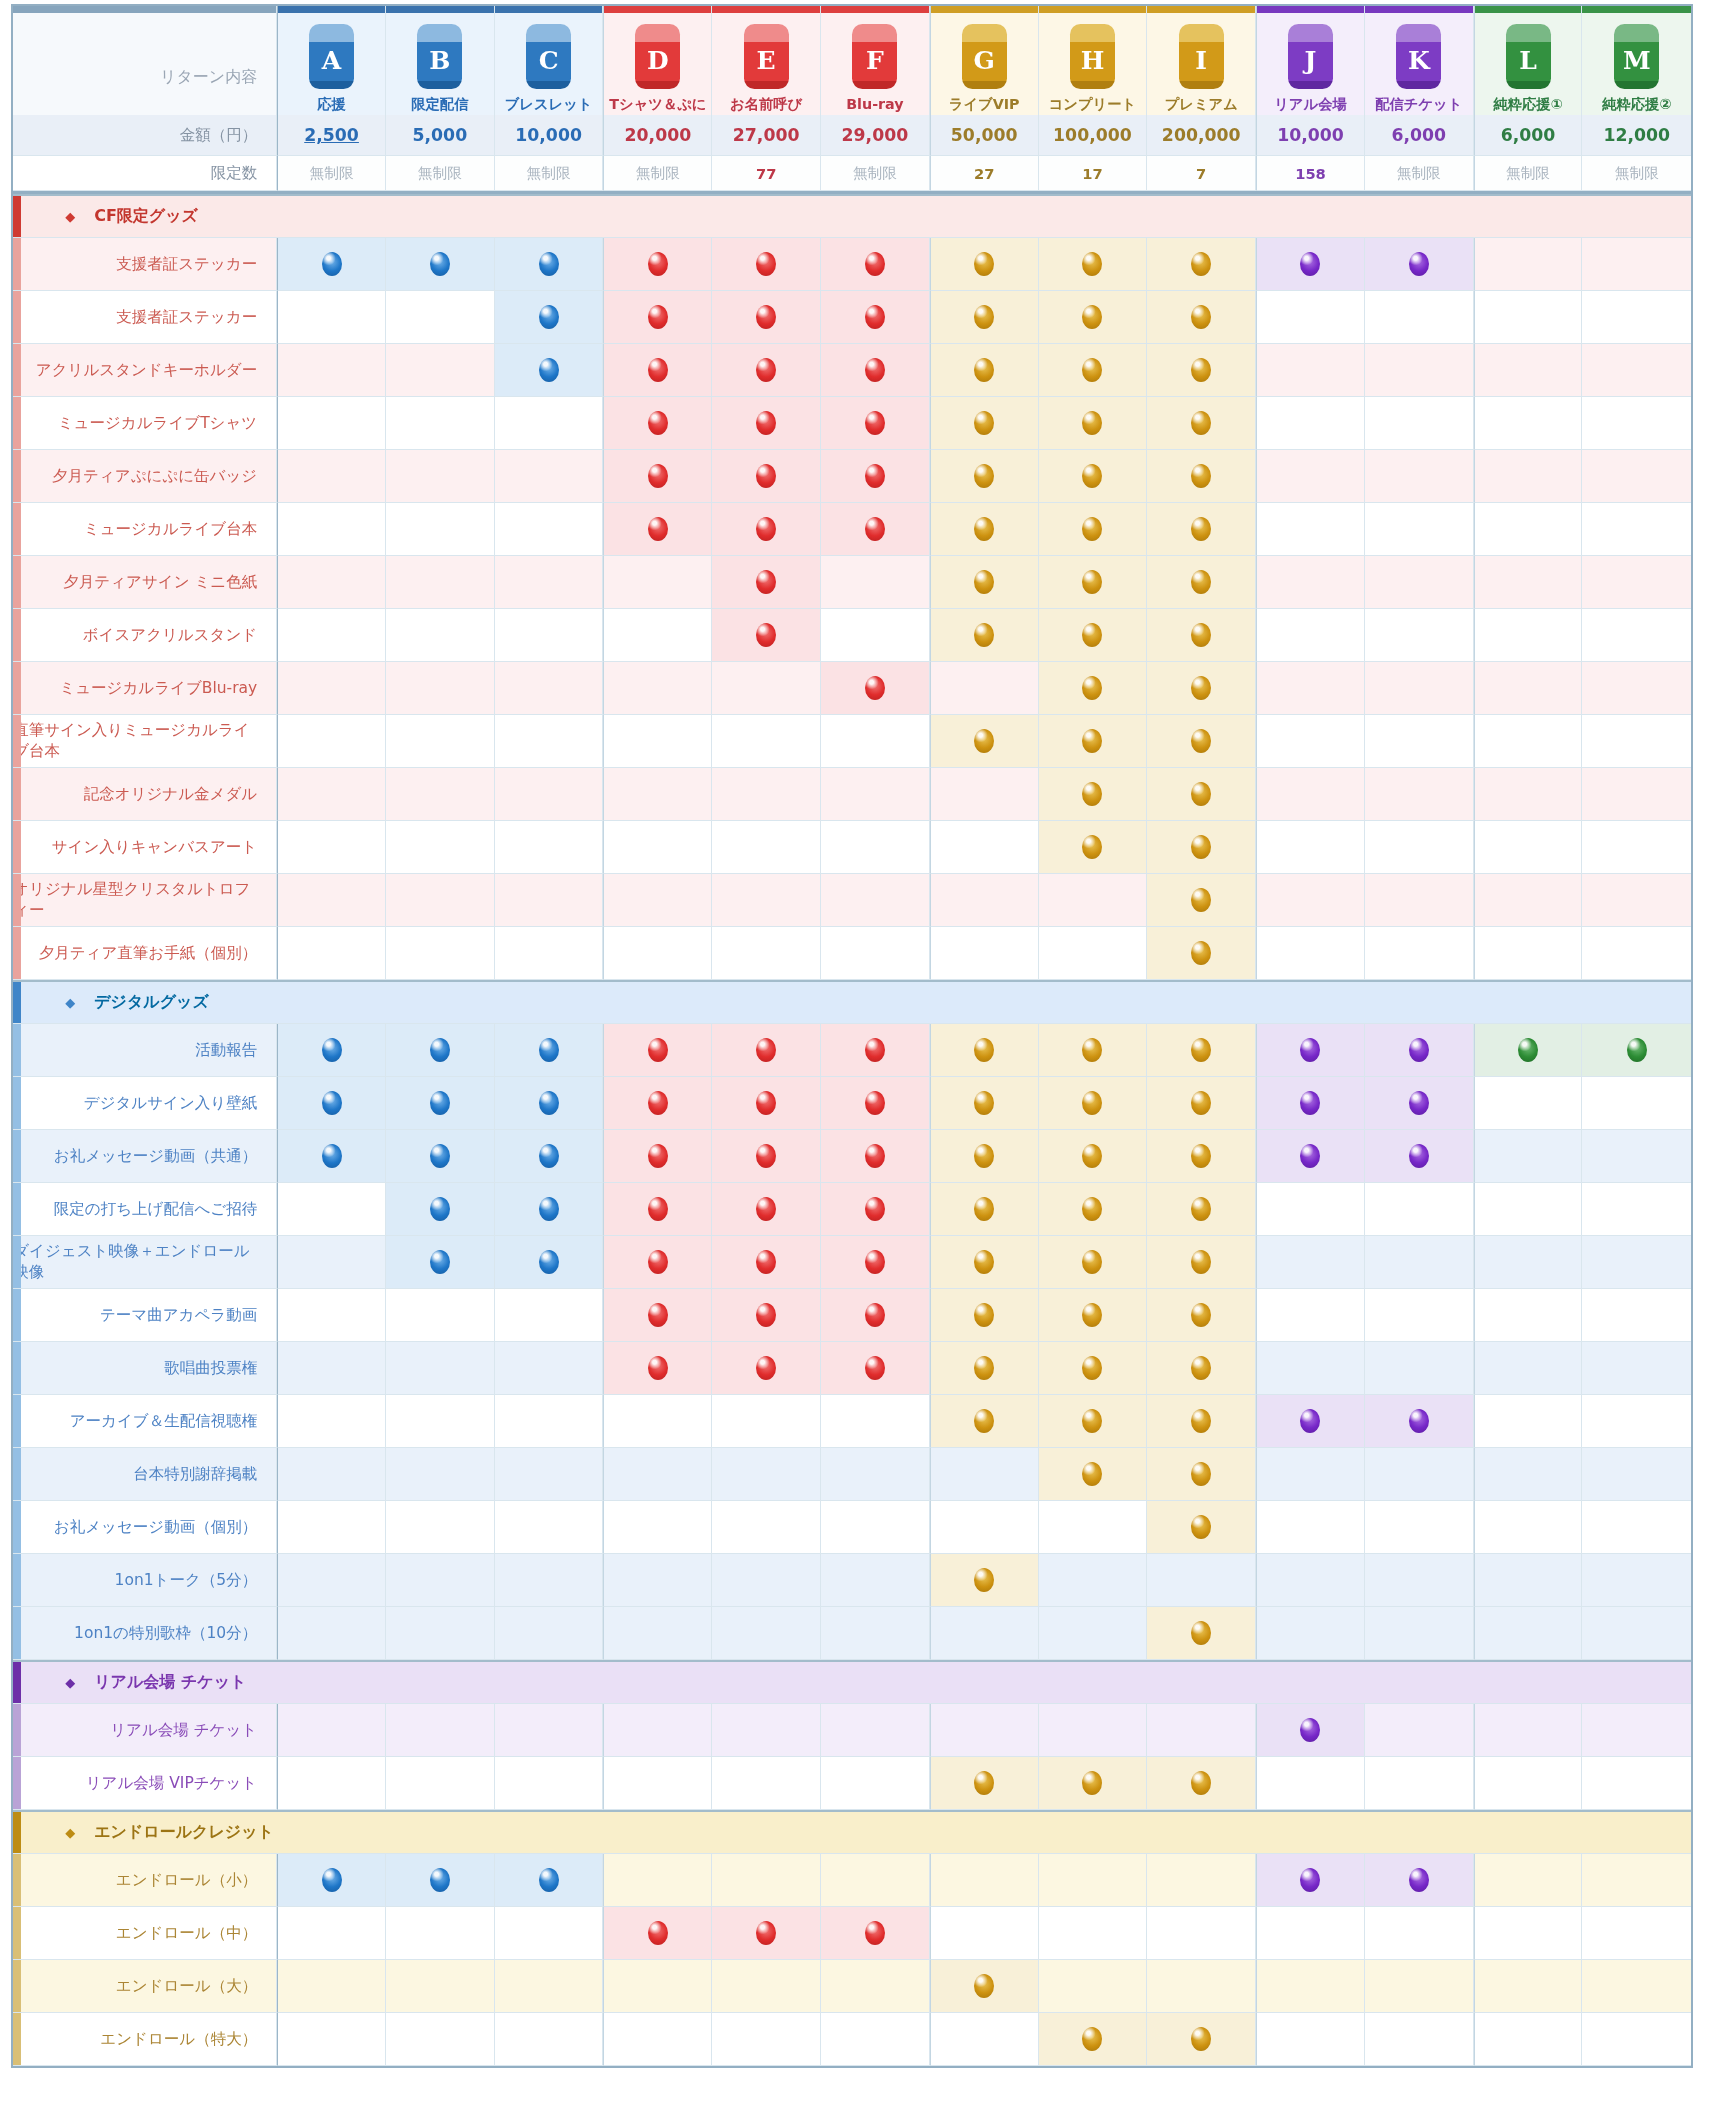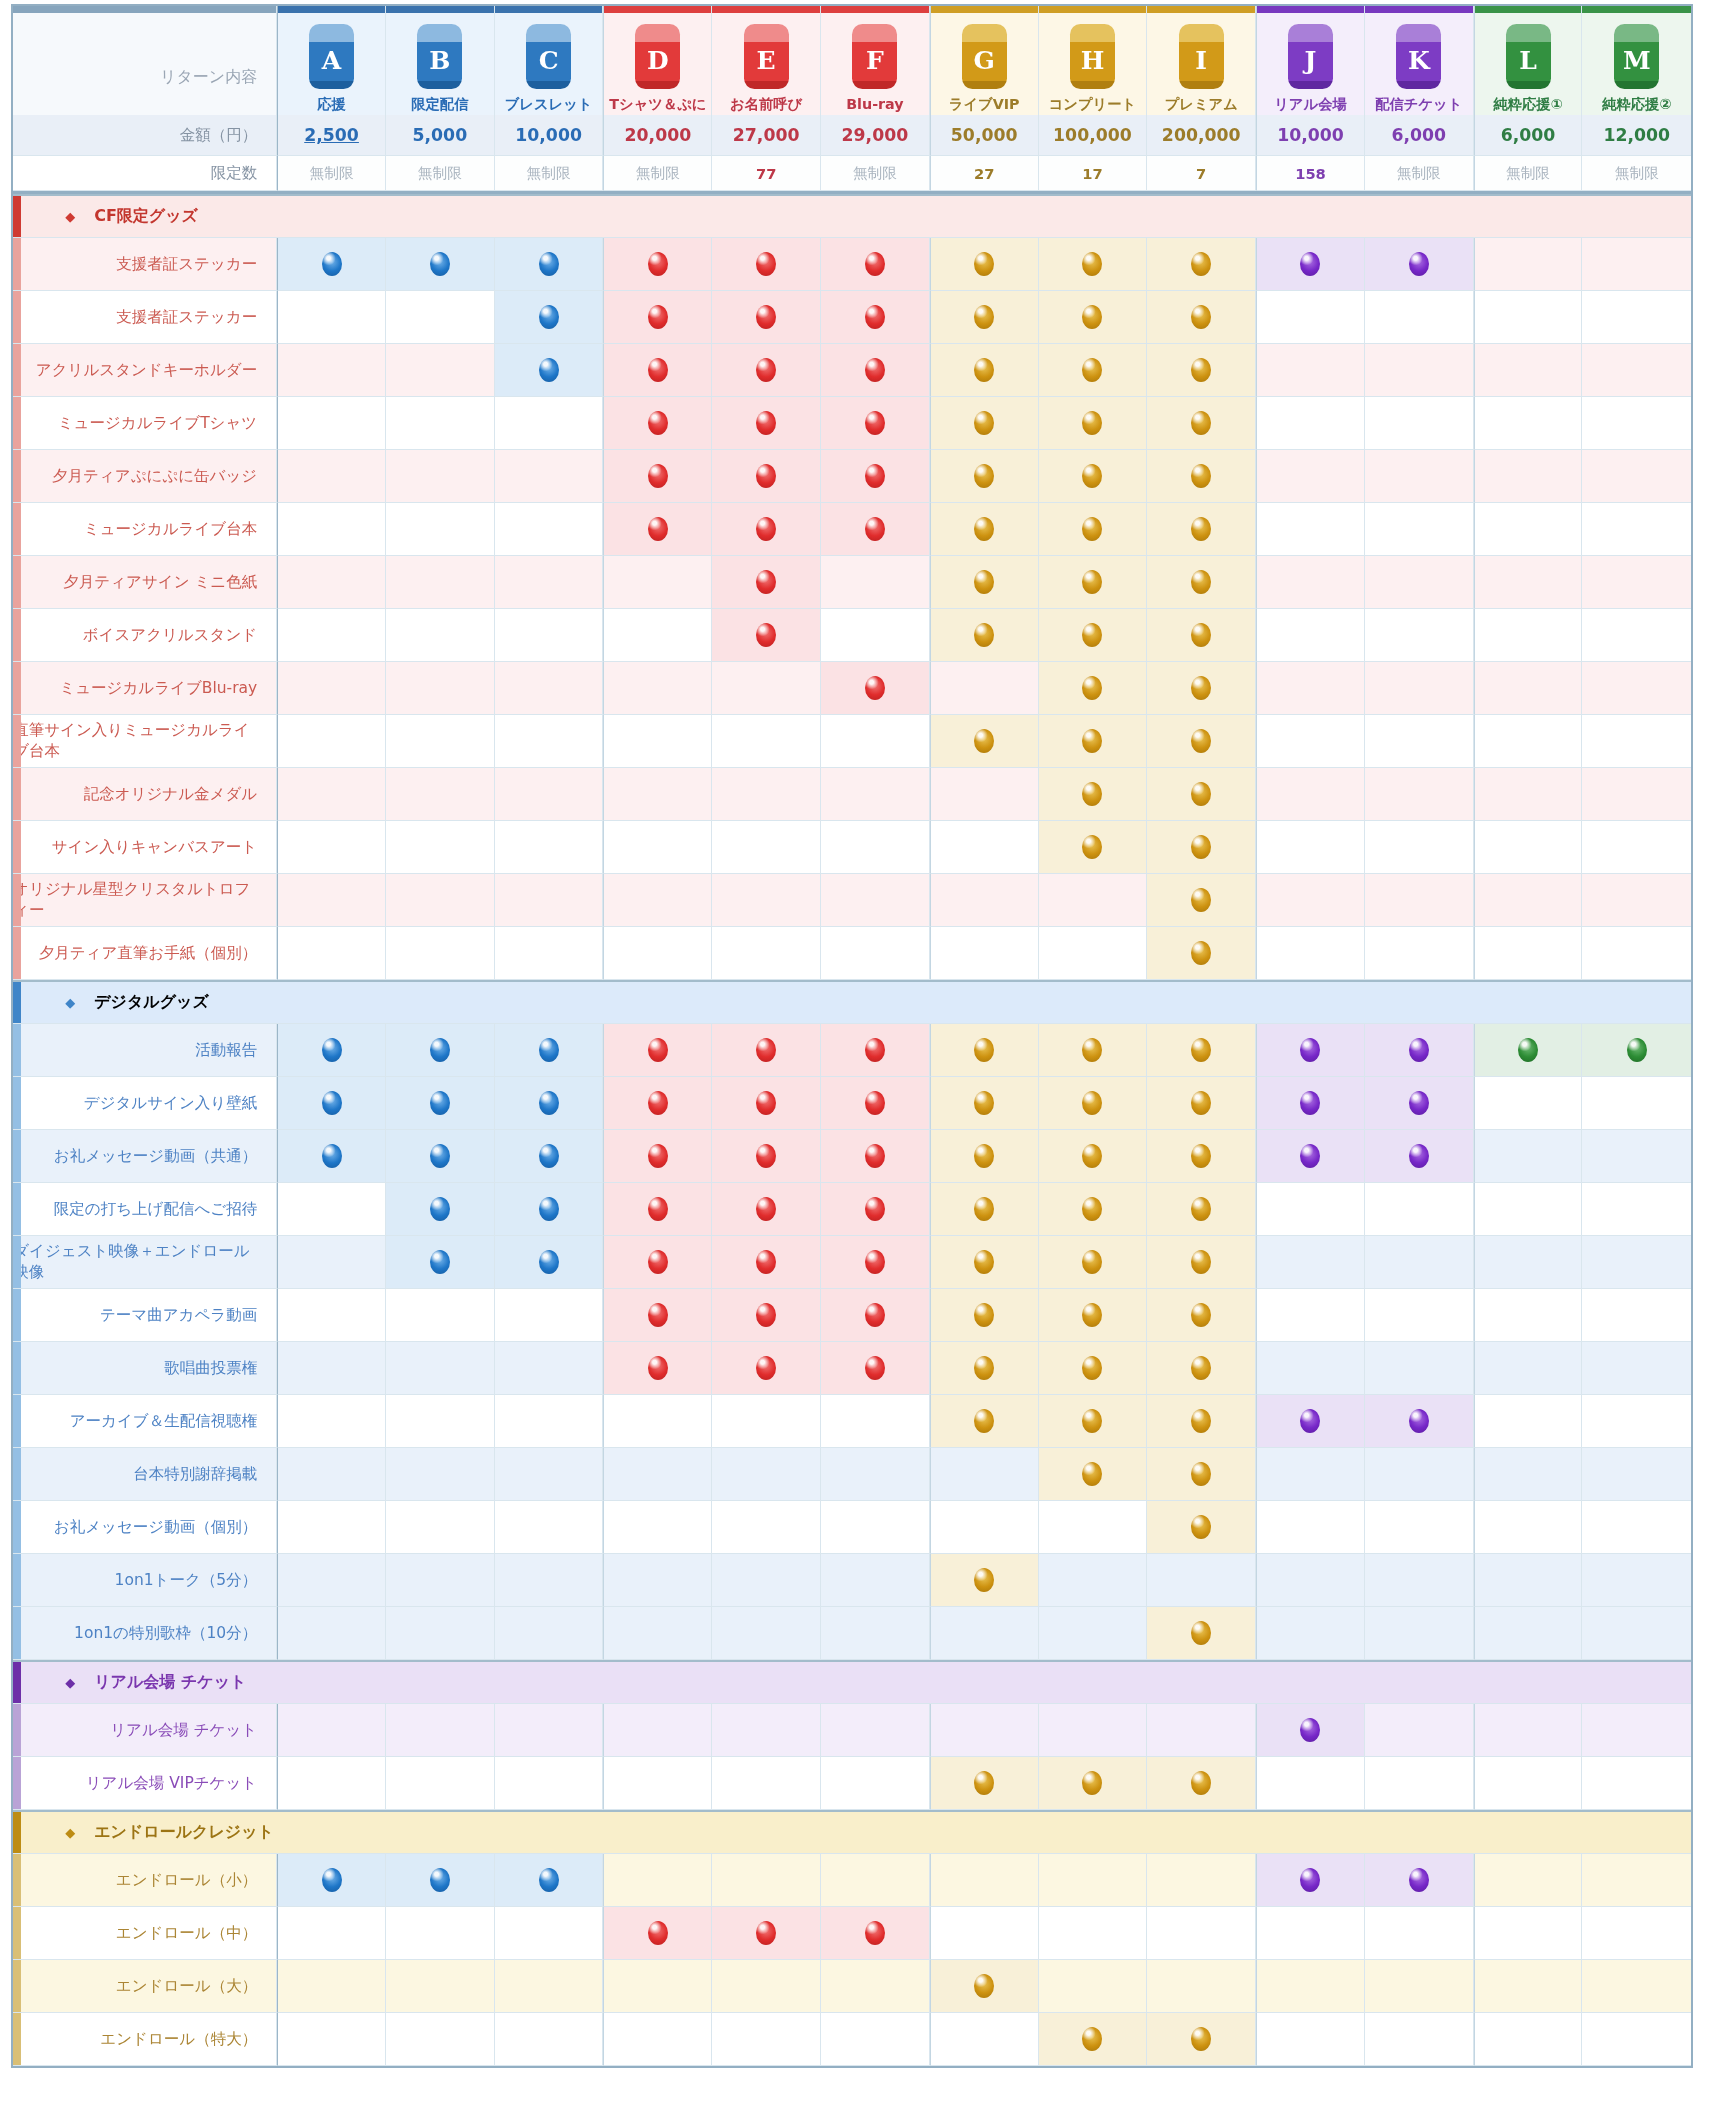--- a/index.html
+++ b/index.html
@@ -681,21 +681,21 @@
             </div>
           </div>
           <div class="cell gb" style="background: rgb(255, 255, 255);"></div>
           <div class="cell" style="background: rgb(255, 255, 255);"></div>
           <div class="cell gb" style="background: rgb(255, 255, 255);"></div>
           <div class="cell" style="background: rgb(255, 255, 255);"></div>
         </div>
         <div class="sec-hdr" style="background: rgb(220, 234, 250);">
           <div class="rowbar" style="background: rgb(63, 133, 200);"></div>
           <span class="diamond" style="color: rgb(63, 133, 200);">◆</span>
-          <span class="sec-title" style="color: #000000;">デジタルグッズ</span>
+          <span class="sec-title" style="color: #0369a1;">デジタルグッズ</span>
         </div>
         <div class="grid row">
           <div class="lcell rlabel" style="background: rgb(233, 241, 250);">
             <div class="rowbar" style="background: rgb(148, 191, 228);"></div>
             <span style="color: rgb(77, 130, 196);">活動報告</span>
           </div>
           <div class="cell firstdata" style="background: rgb(220, 235, 248);">
             <div class="dotwrap">
               <span class="dot" style="background: radial-gradient(circle at 33% 26%, rgba(255, 255, 255, 0.95) 0px, rgba(255, 255, 255, 0.95) 9%, rgba(255, 255, 255, 0) 32%), radial-gradient(circle at 50% 42%, rgb(111, 176, 232) 0%, rgb(30, 118, 200) 52%, rgb(21, 90, 158) 100%);"></span>
             </div>

